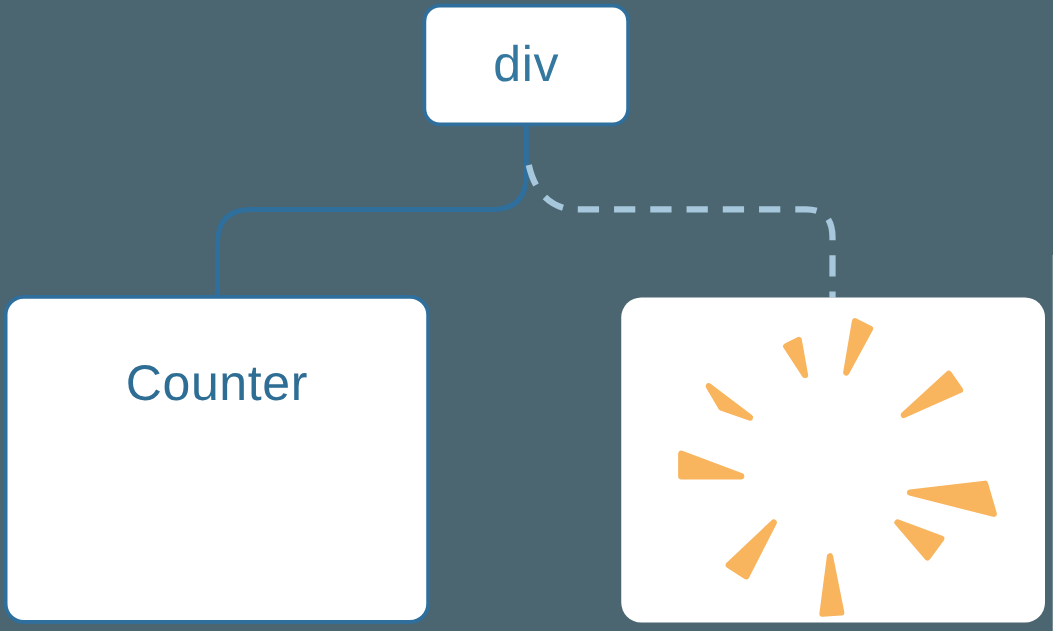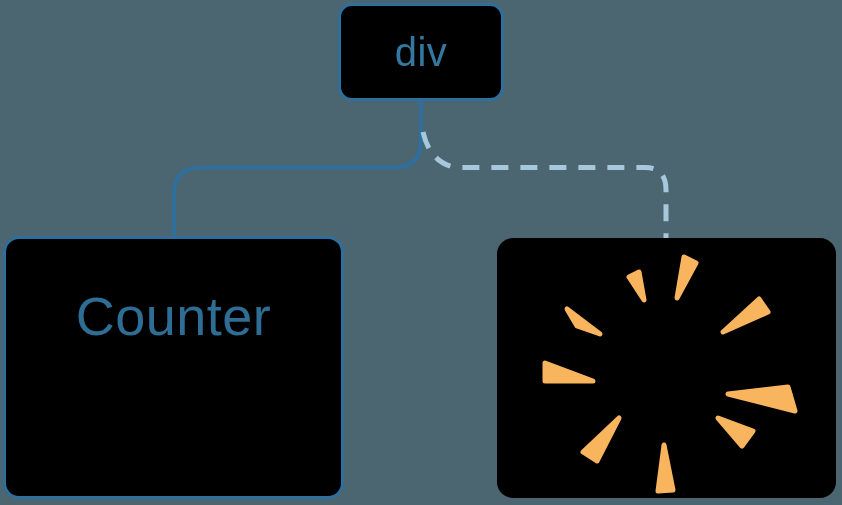--- a/index.html
+++ b/index.html
@@ -15,21 +15,21 @@
     overflow: hidden;
   }
   .connectors {
     position: absolute;
     left: 0; top: 0;
     width: 842px; height: 505px;
     pointer-events: none;
   }
   .node {
     position: absolute;
-    background: #000000;
+    background: #ffffff;
     box-sizing: border-box;
   }
   .node-root {
     left: 338px; top: 3px;
     width: 166px; height: 98px;
     border: 3px solid #2E6F9E;
     border-radius: 14px;
     display: flex;
     align-items: center;
     justify-content: center;
@@ -45,21 +45,21 @@
     width: 341px; height: 263px;
     border: 3px solid #2E6F9E;
     border-radius: 16px;
     display: flex;
     flex-direction: column;
     align-items: center;
   }
   .counter-title {
     margin-top: 46px;
     color: #2E6D94;
-    font-size: 54px;
+    font-size: 40px;
     font-weight: 500;
     letter-spacing: 0.5px;
   }
   .state-pill {
     position: absolute;
     left: 40px; top: 122px;
     width: 260px; height: 98px;
     border: 2px solid #6460D8;
     border-radius: 49px;
     box-sizing: border-box;

